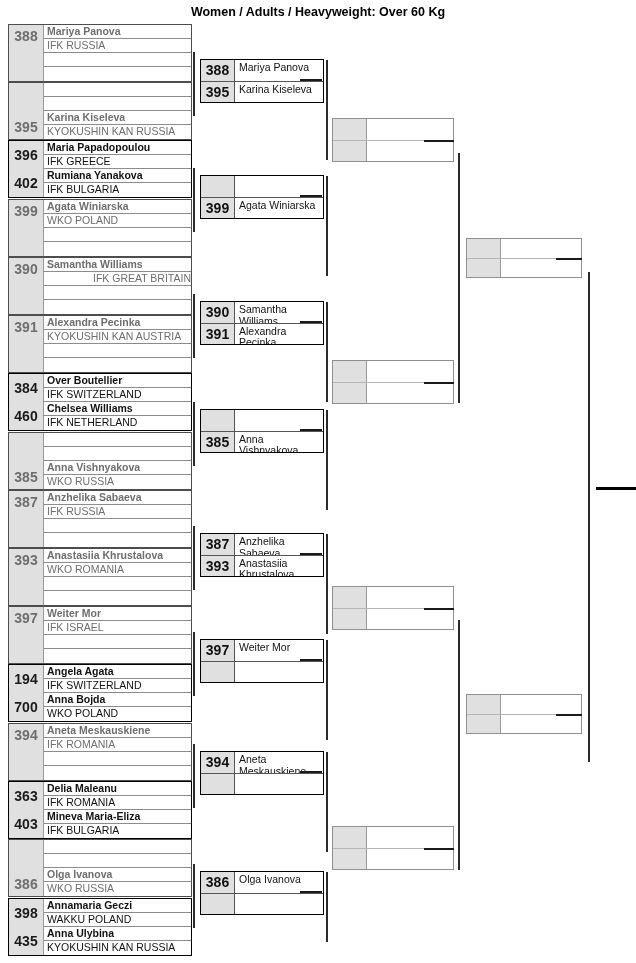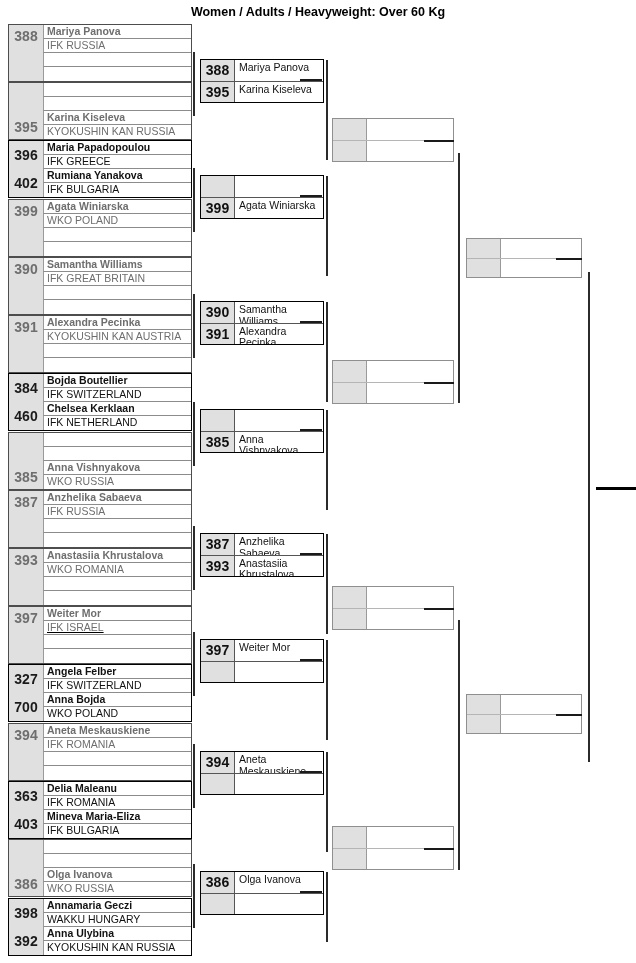--- a/index.html
+++ b/index.html
@@ -222,21 +222,21 @@
       <div class="r1-group bye" style="left: 8px; top: 256.5px; width: 184px; height: 58px;">
         <div class="r1-num">
           <div class="numcell" style="height: 58.4px; justify-content: flex-start; align-items: flex-start; flex-direction: column; padding-top: 4px;">
             <span class="gry" style="width: 100%;">390</span>
           </div>
         </div>
         <div class="r1-body">
           <div class="r1-row" style="height: 14.6px;">
             <span class="name gry">Samantha Williams</span>
           </div>
-          <div class="r1-row" style="height: 14.6px;">
+          <div class="r1-row" style="height: 14.6px; justify-content: flex-end;">
             <span class="club gry">IFK GREAT BRITAIN</span>
           </div>
           <div class="r1-row" style="height: 14.6px;">
             <span class="name gry"></span>
           </div>
           <div class="r1-row nb" style="height: 14.6px;">
             <span class="club gry"></span>
           </div>
         </div>
       </div>
@@ -265,27 +265,27 @@
         <div class="r1-num">
           <div class="numcell" style="height: 29.2px;">
             <span class="blk">384</span>
           </div>
           <div class="numcell" style="height: 29.2px;">
             <span class="blk">460</span>
           </div>
         </div>
         <div class="r1-body">
           <div class="r1-row" style="height: 14.6px;">
-            <span class="name blk">Bojda Boutellier</span>
+            <span class="name blk">Over Boutellier</span>
           </div>
           <div class="r1-row" style="height: 14.6px;">
             <span class="club blk">IFK SWITZERLAND</span>
           </div>
           <div class="r1-row" style="height: 14.6px;">
-            <span class="name blk">Chelsea Kerklaan</span>
+            <span class="name blk">Chelsea Williams</span>
           </div>
           <div class="r1-row nb" style="height: 14.6px;">
             <span class="club blk">IFK NETHERLAND</span>
           </div>
         </div>
       </div>
       <div class="r1-group bye" style="left: 8px; top: 431.5px; width: 184px; height: 58px;">
         <div class="r1-num">
           <div class="numcell" style="height: 58.4px; justify-content: flex-end; align-items: flex-end; flex-direction: column; padding-top: 0px; padding-bottom: 5px;">
             <span class="gry" style="width: 100%;">385</span>
@@ -351,43 +351,43 @@
       <div class="r1-group bye" style="left: 8px; top: 605.5px; width: 184px; height: 58px;">
         <div class="r1-num">
           <div class="numcell" style="height: 58.4px; justify-content: flex-start; align-items: flex-start; flex-direction: column; padding-top: 4px;">
             <span class="gry" style="width: 100%;">397</span>
           </div>
         </div>
         <div class="r1-body">
           <div class="r1-row" style="height: 14.6px;">
             <span class="name gry">Weiter Mor</span>
           </div>
-          <div class="r1-row" style="height: 14.6px; text-decoration: underline;">
+          <div class="r1-row" style="height: 14.6px;">
             <span class="club gry">IFK ISRAEL</span>
           </div>
           <div class="r1-row" style="height: 14.6px;">
             <span class="name gry"></span>
           </div>
           <div class="r1-row nb" style="height: 14.6px;">
             <span class="club gry"></span>
           </div>
         </div>
       </div>
       <div class="r1-group played" style="left: 8px; top: 663.5px; width: 184px; height: 58px;">
         <div class="r1-num">
           <div class="numcell" style="height: 29.2px;">
-            <span class="blk">327</span>
+            <span class="blk">194</span>
           </div>
           <div class="numcell" style="height: 29.2px;">
             <span class="blk">700</span>
           </div>
         </div>
         <div class="r1-body">
           <div class="r1-row" style="height: 14.6px;">
-            <span class="name blk">Angela Felber</span>
+            <span class="name blk">Angela Agata</span>
           </div>
           <div class="r1-row" style="height: 14.6px;">
             <span class="club blk">IFK SWITZERLAND</span>
           </div>
           <div class="r1-row" style="height: 14.6px;">
             <span class="name blk">Anna Bojda</span>
           </div>
           <div class="r1-row nb" style="height: 14.6px;">
             <span class="club blk">WKO POLAND</span>
           </div>
@@ -458,29 +458,29 @@
             <span class="club gry">WKO RUSSIA</span>
           </div>
         </div>
       </div>
       <div class="r1-group played" style="left: 8px; top: 897.5px; width: 184px; height: 58px;">
         <div class="r1-num">
           <div class="numcell" style="height: 29.2px;">
             <span class="blk">398</span>
           </div>
           <div class="numcell" style="height: 29.2px;">
-            <span class="blk">392</span>
+            <span class="blk">435</span>
           </div>
         </div>
         <div class="r1-body">
           <div class="r1-row" style="height: 14.6px;">
             <span class="name blk">Annamaria Geczi</span>
           </div>
           <div class="r1-row" style="height: 14.6px;">
-            <span class="club blk">WAKKU HUNGARY</span>
+            <span class="club blk">WAKKU POLAND</span>
           </div>
           <div class="r1-row" style="height: 14.6px;">
             <span class="name blk">Anna Ulybina</span>
           </div>
           <div class="r1-row nb" style="height: 14.6px;">
             <span class="club blk">KYOKUSHIN KAN RUSSIA</span>
           </div>
         </div>
       </div>
     </div>

